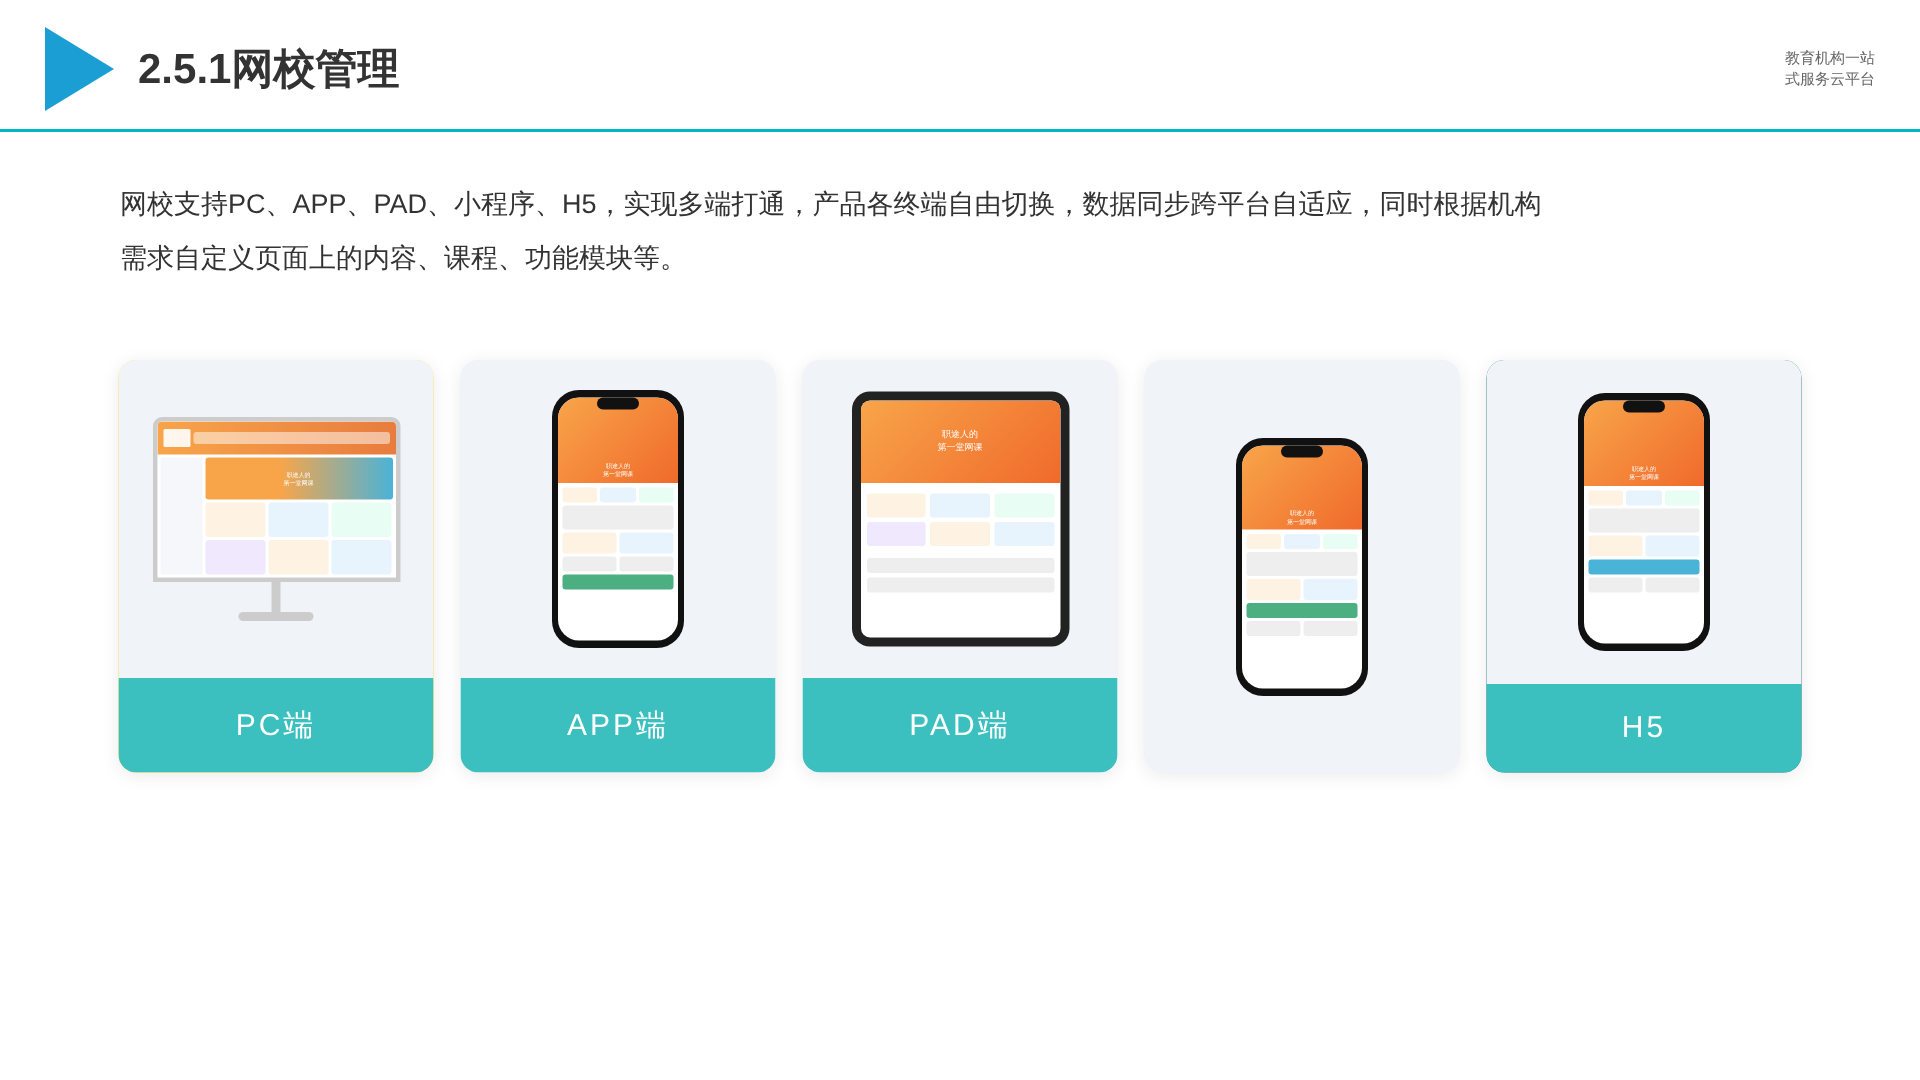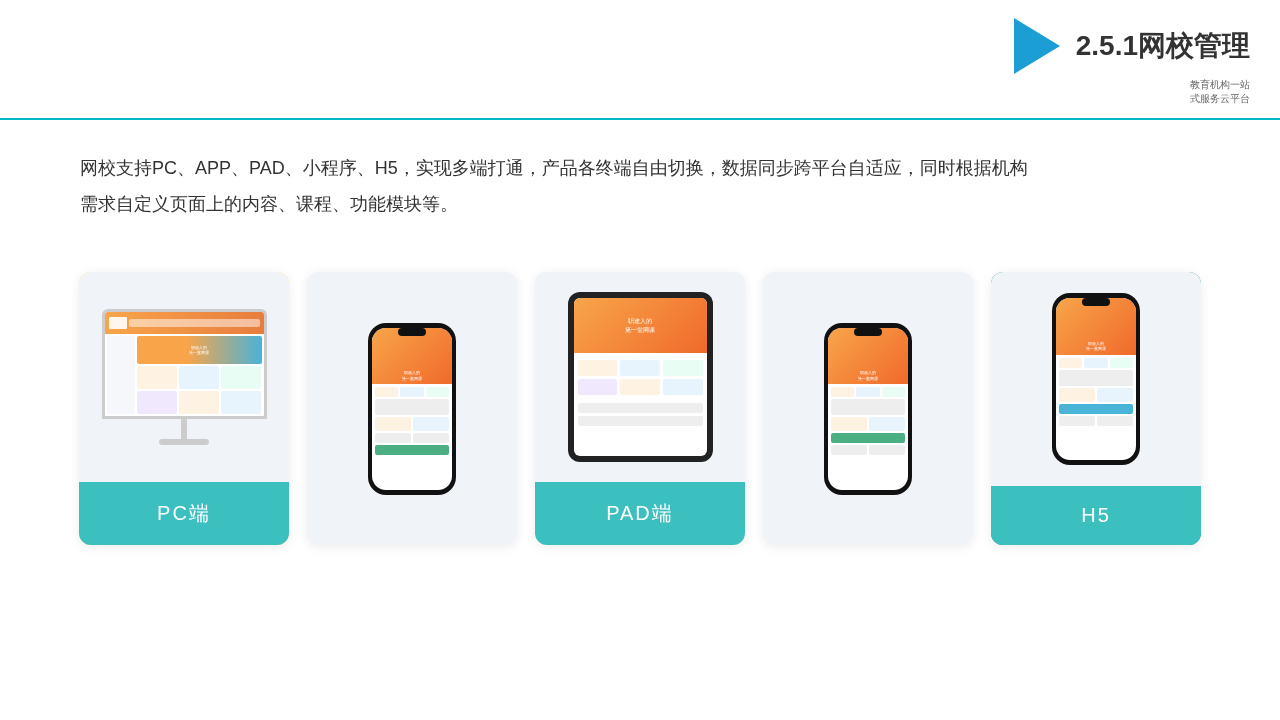--- a/index.html
+++ b/index.html
@@ -8,25 +8,24 @@
       height: 720px;
       background: #fff;
       font-family: 'Microsoft YaHei', 'PingFang SC', sans-serif;
       overflow: hidden;
       position: relative;
     }
 
     
     .header {
       display: flex;
-      align-items: flex-end;
+      align-items: flex-start;
       justify-content: space-between;
       padding: 18px 30px 12px 30px;
       border-bottom: 2px solid #00b8c4;
-      flex-direction: column;
     }
     .header-left {
       display: flex;
       align-items: center;
       gap: 16px;
     }
     .logo-triangle {
       width: 0;
       height: 0;
       border-top: 28px solid transparent;
@@ -51,21 +50,21 @@
     .logo-text-main {
       font-size: 18px;
       color: #00a8b8;
       font-weight: bold;
       letter-spacing: 1px;
     }
     .logo-text-sub {
       font-size: 10px;
       color: #666;
       text-align: center;
-      margin-top: 4px;
+      margin-top: 14px;
     }
 
     
     .description {
       padding: 30px 80px 20px 80px;
       font-size: 18px;
       color: #333;
       line-height: 2;
     }
 
@@ -327,20 +326,21 @@
                 <div class="phone-block" style="background:#eee;height:10px;"></div>
               </div>
               <div class="phone-row">
                 <div class="phone-block" style="background:#4caf82;height:10px;border-radius:2px;"></div>
               </div>
             </div>
           </div>
         </div>
       </div>
     </div>
+    <div class="card-label">APP端</div>
   </div>
 
   <div class="card" style="background:#eef2f7;">
     <div class="card-image-area">
       <div class="tablet-wrap">
         <div class="tablet-body" style="width:145px;height:170px;">
           <div class="tablet-screen">
             <div class="tablet-screen-inner" style="height:35%;justify-content:center;align-items:center;">
               <div class="tablet-screen-text" style="font-size:6px;color:#fff;text-align:center;line-height:1.5;padding:4px;">职途人的<br>第一堂网课</div>
             </div>

